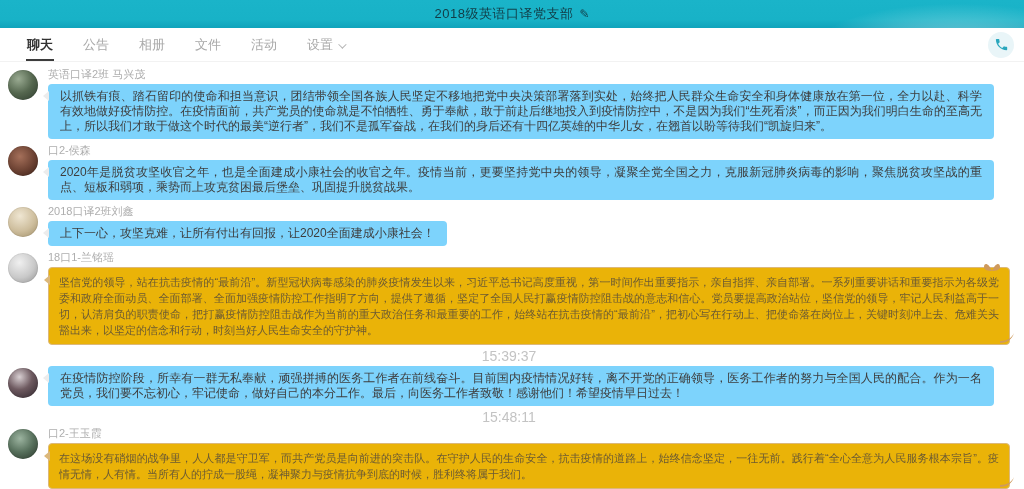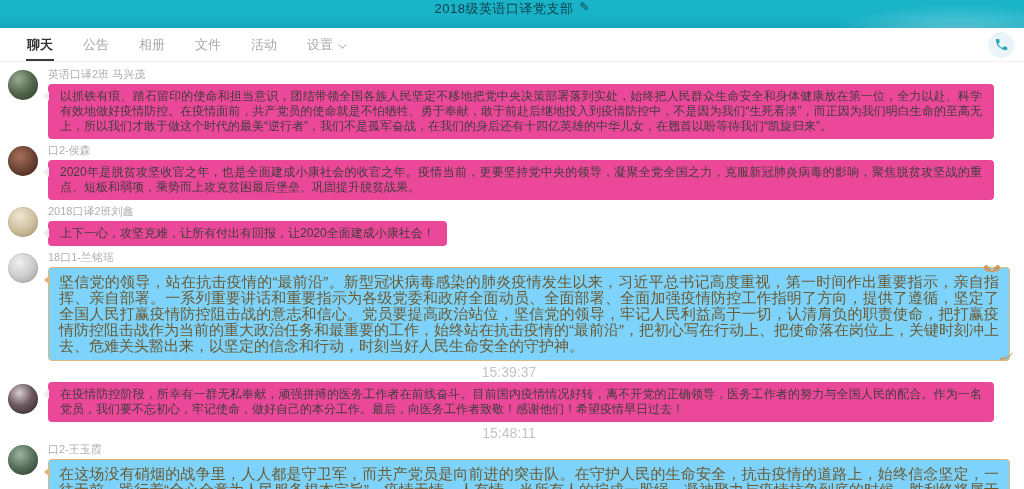--- a/index.html
+++ b/index.html
@@ -3,21 +3,21 @@
 <meta charset="utf-8">
 <style>
   * { margin:0; padding:0; box-sizing:border-box; }
   html,body { width:1024px; height:489px; overflow:hidden; background:#fff;
     font-family:"Liberation Sans","DejaVu Sans",sans-serif; }
   .window { width:1024px; height:489px; overflow:hidden; background:#fff; position:relative; }
 
   
   .header { height:28px;
     background:linear-gradient(180deg,#1ab4c9 0%,#18b2c7 70%,#10a3bb 100%);
-    position:relative; display:flex; justify-content:center; }
+    position:relative; display:flex; align-items:center; justify-content:center; }
   .header::after { content:""; position:absolute; right:0; top:0; width:220px; height:100%;
     background:radial-gradient(ellipse at 70% 160%, rgba(255,255,255,.45), rgba(255,255,255,0) 65%);
     pointer-events:none; }
   .header .title { font-size:13px; font-weight:500; color:#123c46; letter-spacing:.5px; }
   .header .edit { font-size:12px; color:#123c46; margin-left:6px; cursor:pointer; }
 
   
   .tabbar { height:34px; display:flex; align-items:center; padding:0 10px 0 26px;
     background:#fff; border-bottom:1px solid #f2f2f2; }
   .tabs { display:flex; align-items:flex-start; gap:28px; flex:1; }
@@ -35,28 +35,28 @@
   .msg { position:relative; padding-left:40px; margin-bottom:5px; }
   .avatar { position:absolute; left:0; top:2px; width:30px; height:30px; border-radius:50%;
     cursor:pointer; box-shadow:inset 0 0 0 1px rgba(0,0,0,.06); }
   .av1 { background:radial-gradient(circle at 35% 30%, #9aab92 0%, #55674f 50%, #2c3a2c 100%); }
   .av2 { background:radial-gradient(circle at 40% 35%, #a5705a 0%, #6b4132 55%, #351d15 100%); }
   .av3 { background:radial-gradient(circle at 40% 30%, #efe6d2 0%, #cdbd9c 55%, #9c8a64 100%); }
   .av4 { background:radial-gradient(circle at 38% 32%, #f0f0f0 0%, #c9c9c9 55%, #8f8f8f 100%); }
   .av5 { background:radial-gradient(circle at 38% 30%, #d8cfd2 0%, #6e5a60 45%, #2a2128 100%); }
   .av6 { background:radial-gradient(circle at 40% 32%, #9cb4a0 0%, #57705c 50%, #263227 100%); }
   .sender { font-size:11px; color:#aeaeae; line-height:13px; margin-bottom:3px; }
-  .bubble { position:relative; display:inline-block; background:#ec4899; border-radius:4px;
+  .bubble { position:relative; display:inline-block; background:#7dd3fc; border-radius:4px;
     padding:5px 12px; font-size:12px; line-height:15px; color:#3d3d3d;
     max-width:946px; text-align:justify; }
   .bubble::before { content:""; position:absolute; left:-5px; top:7px;
     border-top:5px solid transparent; border-bottom:5px solid transparent;
     border-right:6px solid #ececec; }
-  .bubble.yellow { background:#7dd3fc; border:1px solid #dcb87a; color:#6b5a33;
-    font-size:15px; line-height:16px; padding:6px 10px; max-width:962px; }
+  .bubble.yellow { background:#eab308; border:1px solid #dcb87a; color:#6b5a33;
+    font-size:11px; line-height:16px; padding:6px 10px; max-width:962px; }
   .bubble.yellow::before { border-right-color:#dcb87a; }
   .deco { position:absolute; pointer-events:none; }
   .deco-tr { top:-7px; right:8px; }
   .deco-br { bottom:-4px; right:-6px; }
   .timestamp { text-align:center; font-size:14px; color:#c3c3c3; line-height:12px;
     margin:3px 0 4px; }
 </style>
 </head>
 <body>
 

